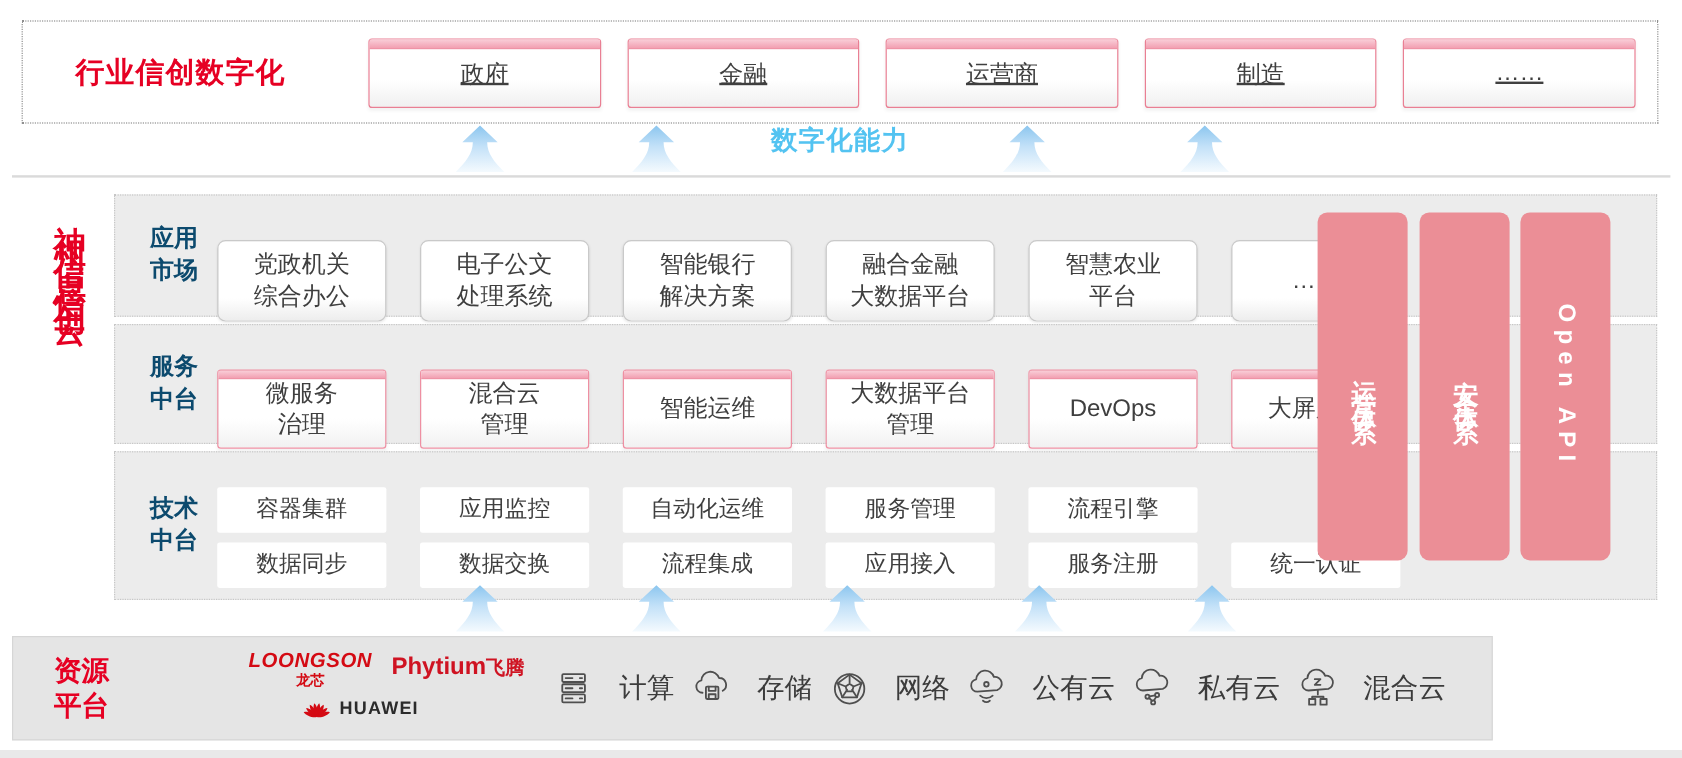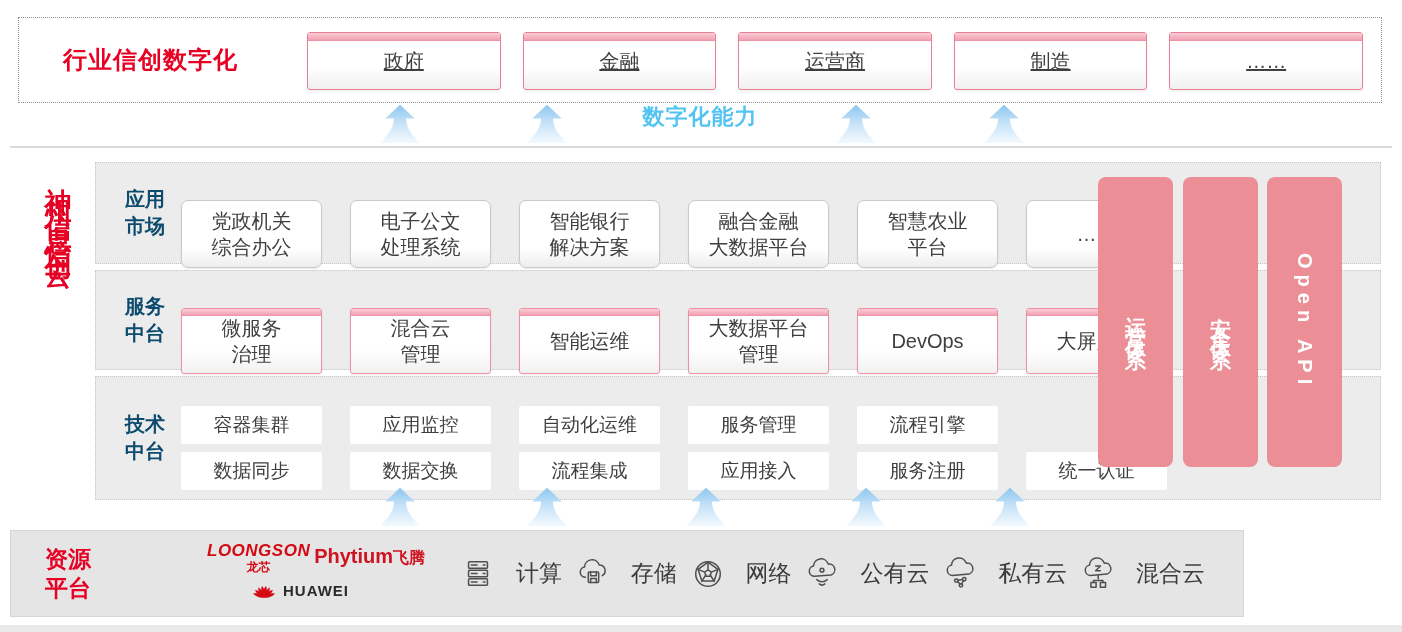--- a/index.html
+++ b/index.html
@@ -49,21 +49,21 @@
     display:flex;align-items:center;justify-content:center;color:#fff;font-weight:bold;}
   .bar-1{left:1088px;} .bar-2{left:1173px;} .bar-3{left:1257px;}
   .vtext-cjk{writing-mode:vertical-rl;text-orientation:upright;letter-spacing:11px;font-size:21px;}
   .vtext-lat{writing-mode:vertical-rl;letter-spacing:6px;font-size:20px;}
   
   .res-box{position:absolute;left:10px;top:530px;width:1234px;height:87px;background:#e5e5e5;
     border:1px solid #d6d6d6;box-sizing:border-box;}
   .res-title{position:absolute;left:34px;top:14px;font-size:23px;font-weight:bold;color:#e60023;
     line-height:29px;white-space:pre-line;}
   .vendors{position:absolute;left:196px;top:10px;width:240px;}
-  .vendor-row{display:flex;align-items:flex-start;gap:4px;}
+  .vendor-row{display:flex;align-items:flex-start;gap:16px;}
   .loongson{display:flex;flex-direction:column;align-items:center;}
   .loongson-name{font-size:17px;font-weight:900;font-style:italic;color:#d40a13;letter-spacing:0.5px;}
   .loongson-sub{font-size:12px;font-weight:bold;color:#d40a13;margin-top:-2px;}
   .phytium{display:flex;align-items:baseline;margin-top:4px;}
   .phytium-name{font-size:20px;font-weight:bold;color:#cf1322;}
   .phytium-sub{font-size:16px;font-weight:bold;color:#cf1322;}
   .huawei{display:flex;align-items:center;gap:6px;margin:6px 0 0 44px;}
   .huawei-name{font-size:15px;font-weight:bold;color:#2b2b2b;letter-spacing:1px;}
   .res-items{position:absolute;left:450px;right:38px;top:0;height:100%;
     display:flex;align-items:center;justify-content:space-between;}

